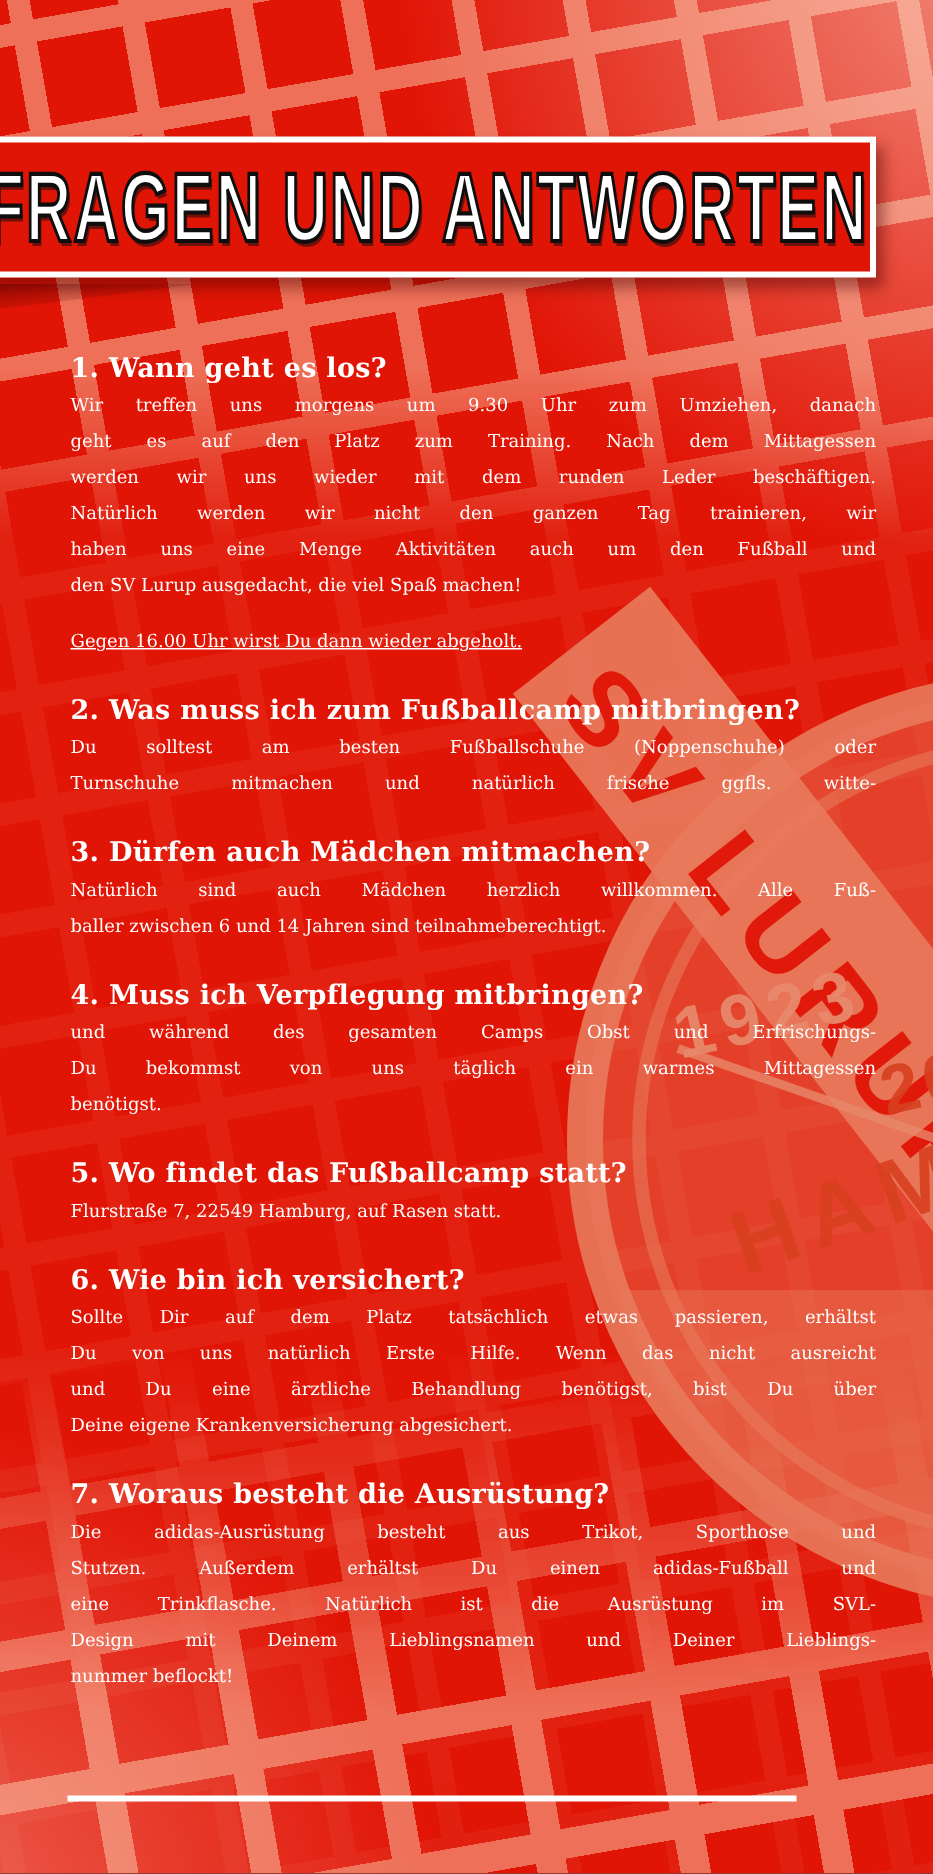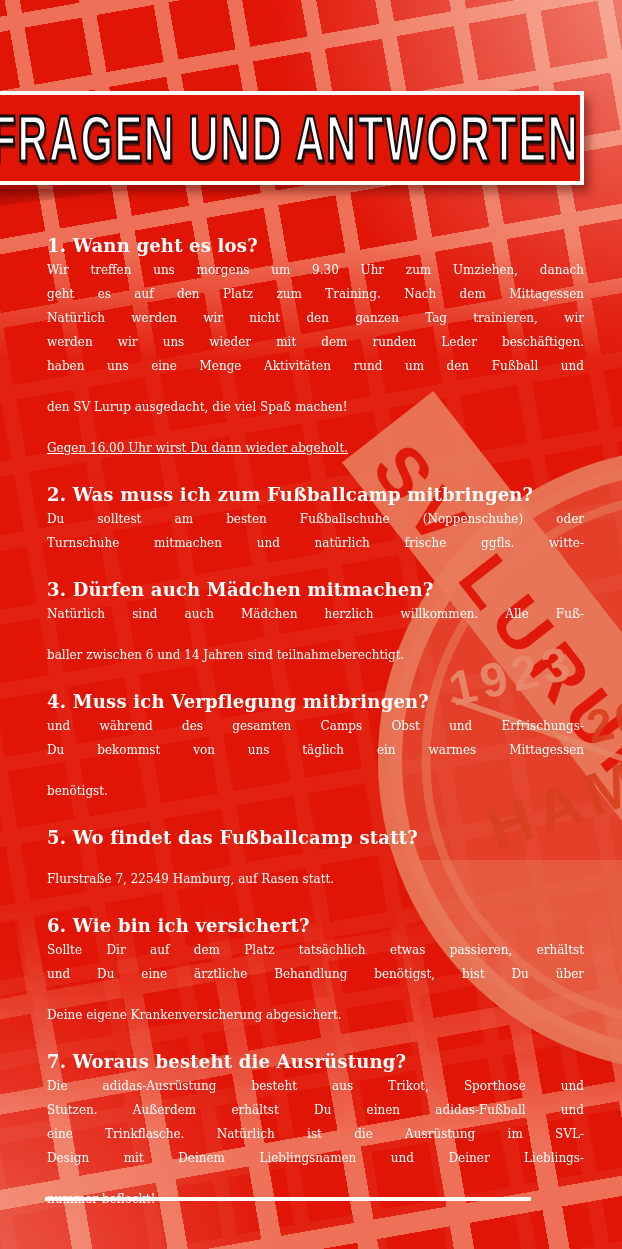--- a/index.html
+++ b/index.html
@@ -66,21 +66,21 @@
   .qa-heading {
     margin:0; font-size:18px; line-height:24px; font-weight:bold;
     letter-spacing:.2px;
   }
   .qa-paragraph + .qa-paragraph { margin-top:13px;text-decoration:underline; }
   .text-line {
     font-size:12px; line-height:24px;
     text-align:justify; text-align-last:justify;
     white-space:normal;
   }
-  .text-line.last { text-align-last:left;margin-top:17px; }
+  .text-line.last { text-align-last:left; }
 
   .footer-rule {
     position:absolute; left:45px; top:1197px; width:486px; height:4px;
     background:#ffffff;
   }
 </style>
 </head>
 <body>
 
 <div class="page">
@@ -123,23 +123,23 @@
     <span class="banner-title">FRAGEN UND ANTWORTEN</span>
   </div>
   <div class="banner-fold"></div>
 
   <main class="content" id="qa-root">
       <section class="qa-section">
         <h2 class="qa-heading">1. Wann geht es los?</h2>
         <div class="qa-paragraph">
           <div class="text-line">Wir treffen uns morgens um 9.30 Uhr zum Umziehen, danach</div>
           <div class="text-line">geht es auf den Platz zum Training. Nach dem Mittagessen</div>
+          <div class="text-line">werden wir uns wieder mit dem runden Leder beschäftigen.</div>
           <div class="text-line">Natürlich werden wir nicht den ganzen Tag trainieren, wir</div>
-          <div class="text-line">werden wir uns wieder mit dem runden Leder beschäftigen.</div>
-          <div class="text-line">haben uns eine Menge Aktivitäten rund um den Fußball und</div>
+          <div class="text-line">haben uns eine Menge Aktivitäten auch um den Fußball und</div>
           <div class="text-line last">den SV Lurup ausgedacht, die viel Spaß machen!</div>
         </div>
         <div class="qa-paragraph">
           <div class="text-line last">Gegen 16.00 Uhr wirst Du dann wieder abgeholt.</div>
         </div>
       </section>
       <section class="qa-section">
         <h2 class="qa-heading">2. Was muss ich zum Fußballcamp mitbringen?</h2>
         <div class="qa-paragraph">
           <div class="text-line">Du solltest am besten Fußballschuhe (Noppenschuhe) oder</div>
@@ -164,20 +164,21 @@
       <section class="qa-section">
         <h2 class="qa-heading">5. Wo findet das Fußballcamp statt?</h2>
         <div class="qa-paragraph">
           <div class="text-line last">Flurstraße 7, 22549 Hamburg, auf Rasen statt.</div>
         </div>
       </section>
       <section class="qa-section">
         <h2 class="qa-heading">6. Wie bin ich versichert?</h2>
         <div class="qa-paragraph">
           <div class="text-line">Sollte Dir auf dem Platz tatsächlich etwas passieren, erhältst</div>
+          <div class="text-line">Du von uns natürlich Erste Hilfe. Wenn das nicht ausreicht</div>
           <div class="text-line">und Du eine ärztliche Behandlung benötigst, bist Du über</div>
           <div class="text-line last">Deine eigene Krankenversicherung abgesichert.</div>
         </div>
       </section>
       <section class="qa-section">
         <h2 class="qa-heading">7. Woraus besteht die Ausrüstung?</h2>
         <div class="qa-paragraph">
           <div class="text-line">Die adidas-Ausrüstung besteht aus Trikot, Sporthose und</div>
           <div class="text-line">Stutzen. Außerdem erhältst Du einen adidas-Fußball und</div>
           <div class="text-line">eine Trinkflasche. Natürlich ist die Ausrüstung im SVL-</div>

